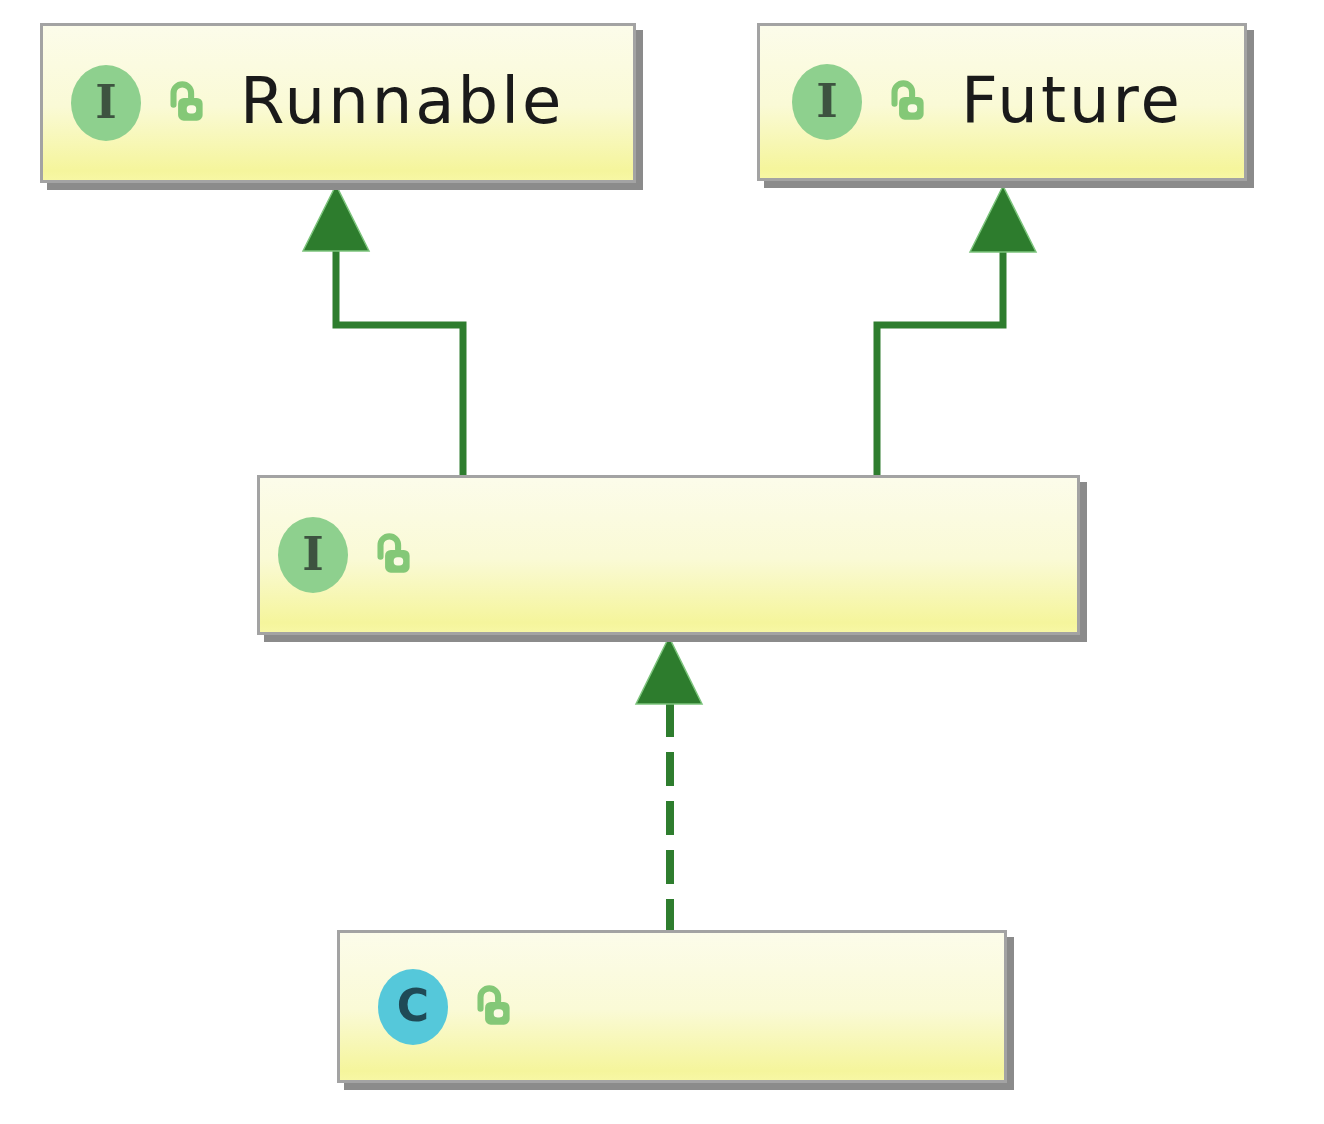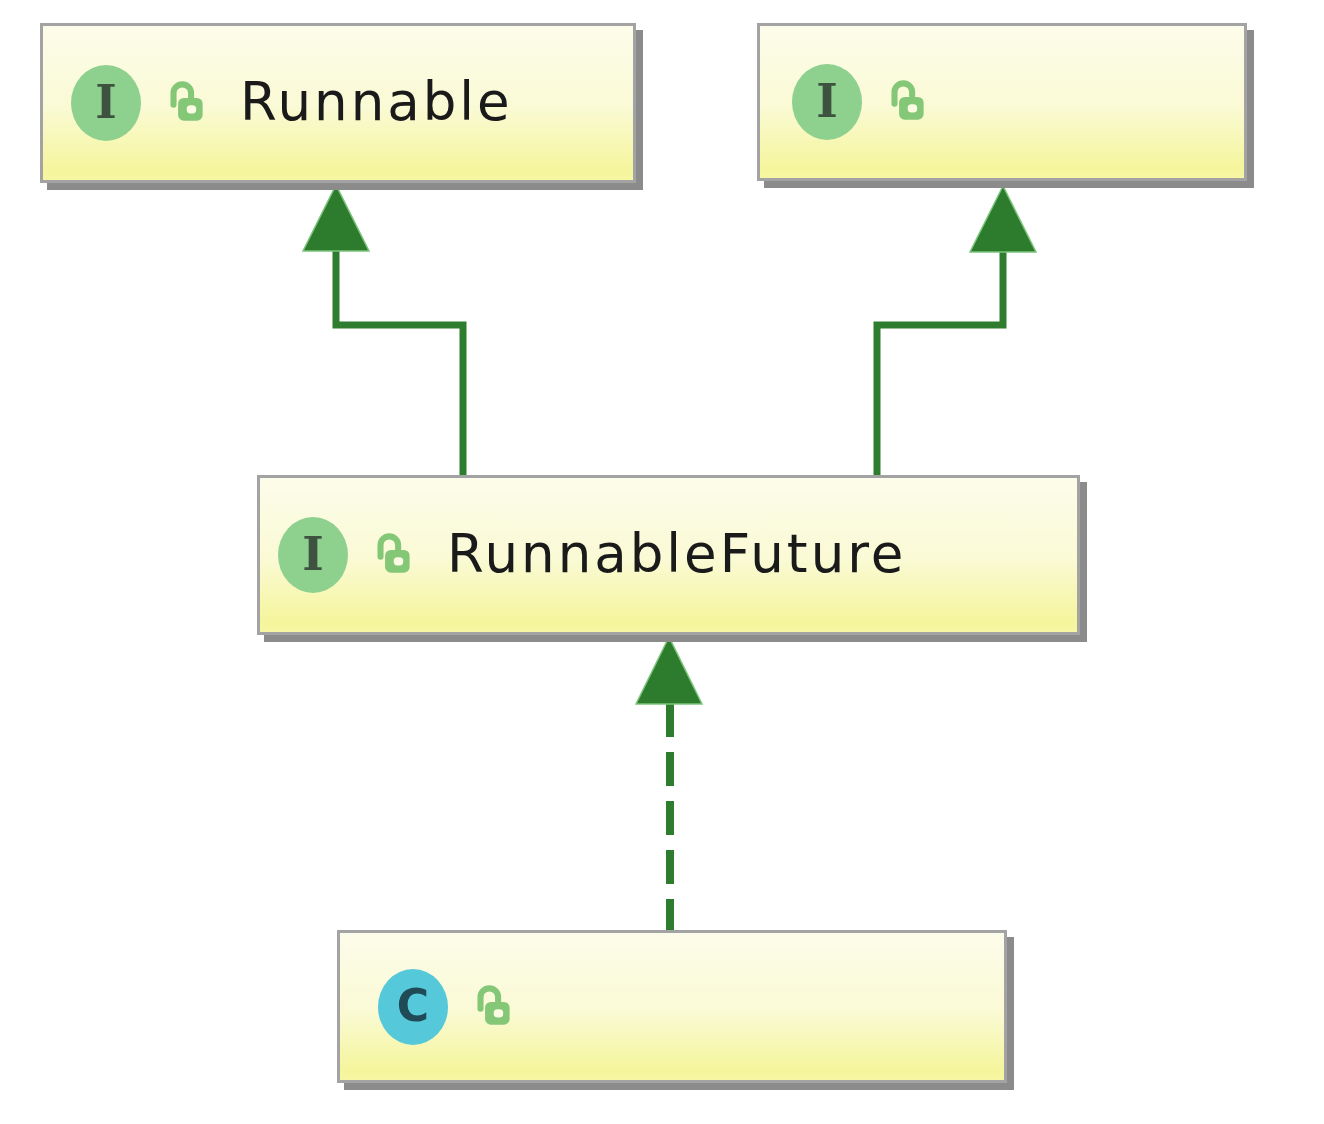--- a/index.html
+++ b/index.html
@@ -78,21 +78,21 @@
     transform: translateY(-1px);
   }
   .lock {
     flex: none;
     margin-left: 21px;
     width: 44px;
     height: 48px;
   }
   .label {
     margin-left: 34px;
-    font-size: 53px;
+    font-size: 64px;
     letter-spacing: 3px;
     color: #1a1a1a;
     white-space: nowrap;
     line-height: 1;
     transform: translateY(-2px);
   }
   
   #node-runnable        { left: 40px;  top: 23px;  width: 596px; height: 160px; padding-left: 28px; }
   #node-future          { left: 757px; top: 23px;  width: 490px; height: 158px; padding-left: 32px; }
   #node-runnable-future { left: 257px; top: 475px; width: 823px; height: 160px; padding-left: 18px; }
@@ -135,32 +135,32 @@
 
   <div class="node" id="node-future">
     <span class="badge iface">
       <span class="badge-letter">I</span>
     </span>
     <svg class="lock" viewBox="0 0 26 28" xmlns="http://www.w3.org/2000/svg">
       <path d="M6.8 15 L6.8 8.2 A5.2 5.2 0 0 1 17.2 8.2 L17.2 10.6" fill="none" stroke="#84c877" stroke-width="3.6" stroke-linecap="round"></path>
       <rect x="9.5" y="11" width="14.5" height="13.5" rx="3.4" fill="#84c877"></rect>
       <rect x="14.6" y="15.4" width="5.6" height="4.8" rx="2.2" fill="#fbfbe4"></rect>
     </svg>
+    <span class="label">Future</span>
   </div>
 
   <div class="node" id="node-runnable-future">
     <span class="badge iface">
       <span class="badge-letter">I</span>
     </span>
     <svg class="lock" viewBox="0 0 26 28" xmlns="http://www.w3.org/2000/svg">
       <path d="M6.8 15 L6.8 8.2 A5.2 5.2 0 0 1 17.2 8.2 L17.2 10.6" fill="none" stroke="#84c877" stroke-width="3.6" stroke-linecap="round"></path>
       <rect x="9.5" y="11" width="14.5" height="13.5" rx="3.4" fill="#84c877"></rect>
       <rect x="14.6" y="15.4" width="5.6" height="4.8" rx="2.2" fill="#fbfbe4"></rect>
     </svg>
-    <span class="label">RunnableFuture</span>
   </div>
 
   <div class="node" id="node-future-task">
     <span class="badge cls">
       <span class="badge-letter">C</span>
     </span>
     <svg class="lock" viewBox="0 0 26 28" xmlns="http://www.w3.org/2000/svg">
       <path d="M6.8 15 L6.8 8.2 A5.2 5.2 0 0 1 17.2 8.2 L17.2 10.6" fill="none" stroke="#84c877" stroke-width="3.6" stroke-linecap="round"></path>
       <rect x="9.5" y="11" width="14.5" height="13.5" rx="3.4" fill="#84c877"></rect>
       <rect x="14.6" y="15.4" width="5.6" height="4.8" rx="2.2" fill="#fbfbe4"></rect>

